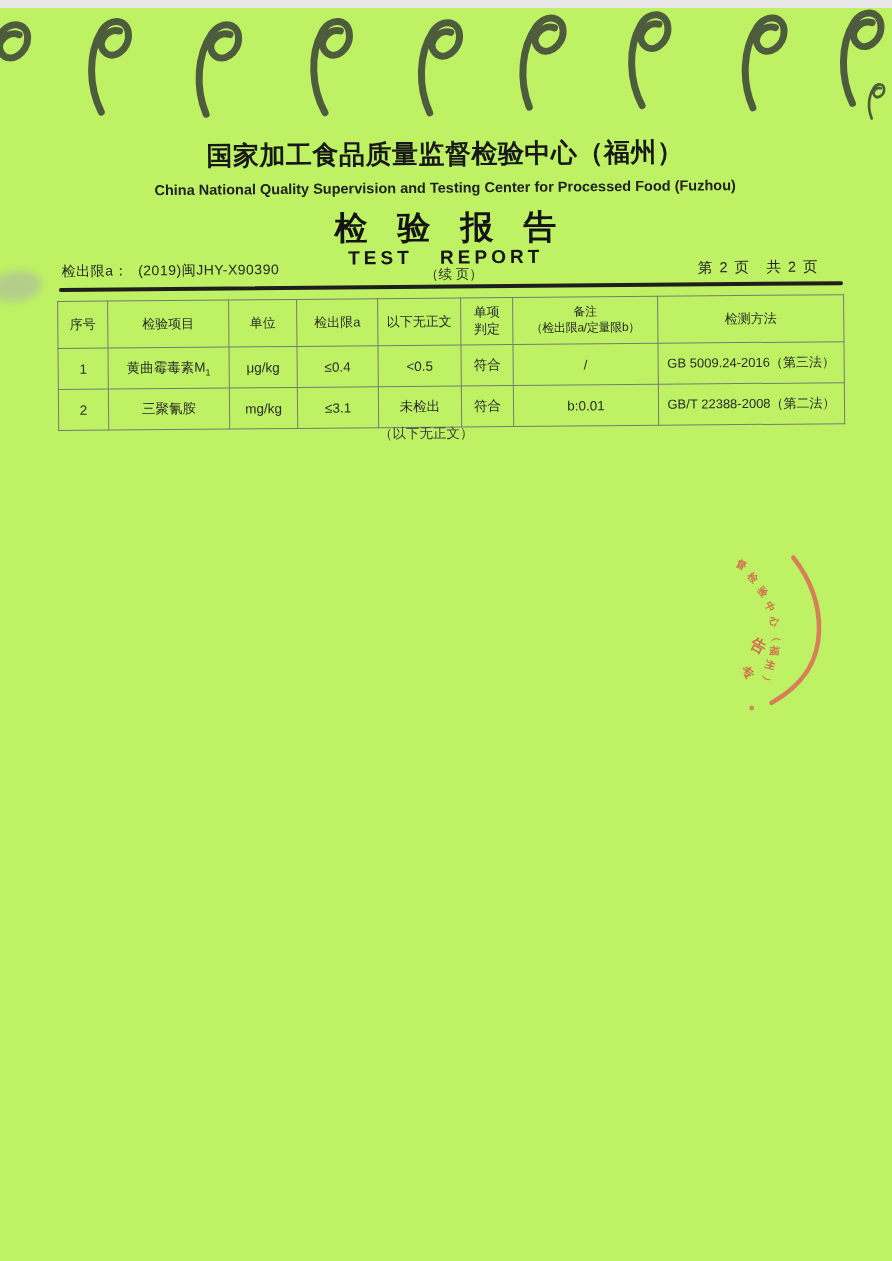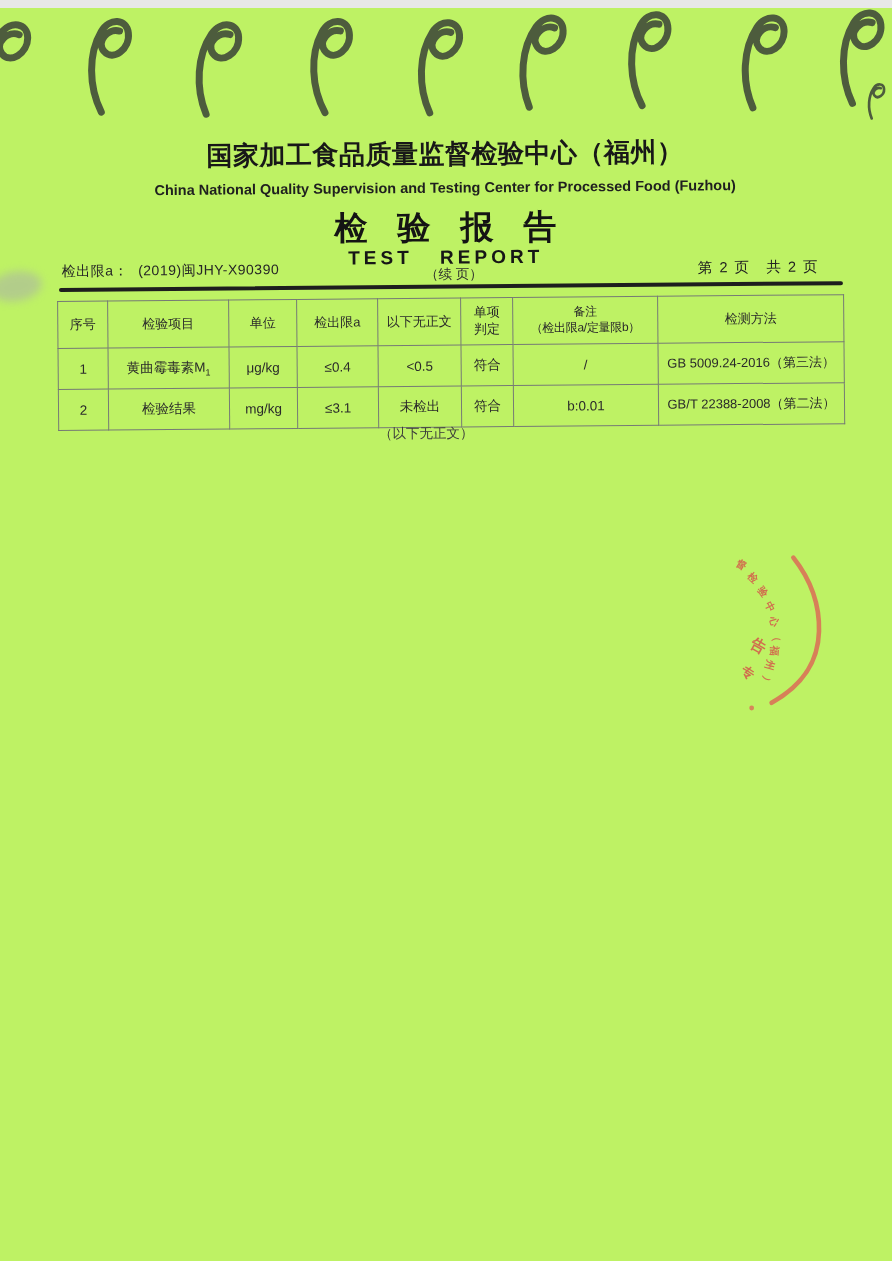--- a/index.html
+++ b/index.html
@@ -119,21 +119,21 @@
             <td class="cell-item"><span>黄曲霉毒素M</span><sub>1</sub></td>
             <td>μg/kg</td>
             <td>≤0.4</td>
             <td>&lt;0.5</td>
             <td>符合</td>
             <td>/</td>
             <td class="cell-method">GB 5009.24-2016（第三法）</td>
           </tr>
           <tr>
             <td>2</td>
-            <td class="cell-item"><span>检验结果</span><sub></sub></td>
+            <td class="cell-item"><span>三聚氰胺</span><sub></sub></td>
             <td>mg/kg</td>
             <td>≤3.1</td>
             <td>未检出</td>
             <td>符合</td>
             <td>b:0.01</td>
             <td class="cell-method">GB/T 22388-2008（第二法）</td>
           </tr>
         </tbody>
       </table>
     </div>

